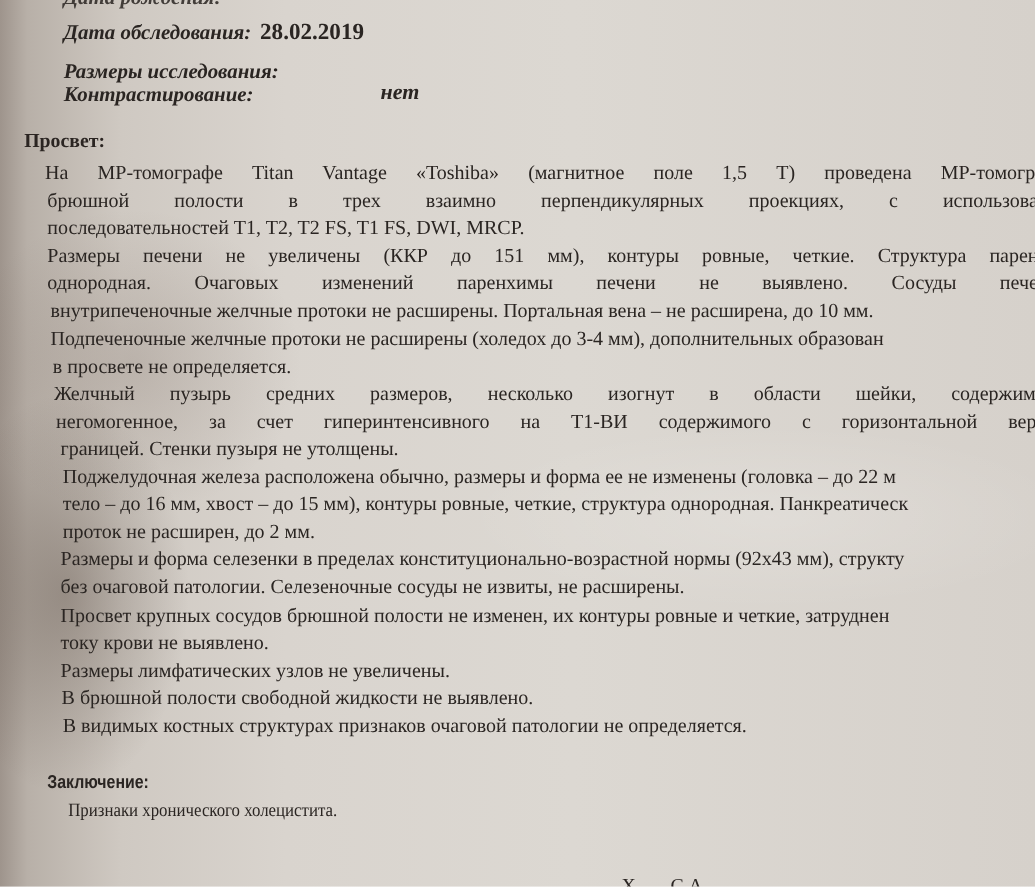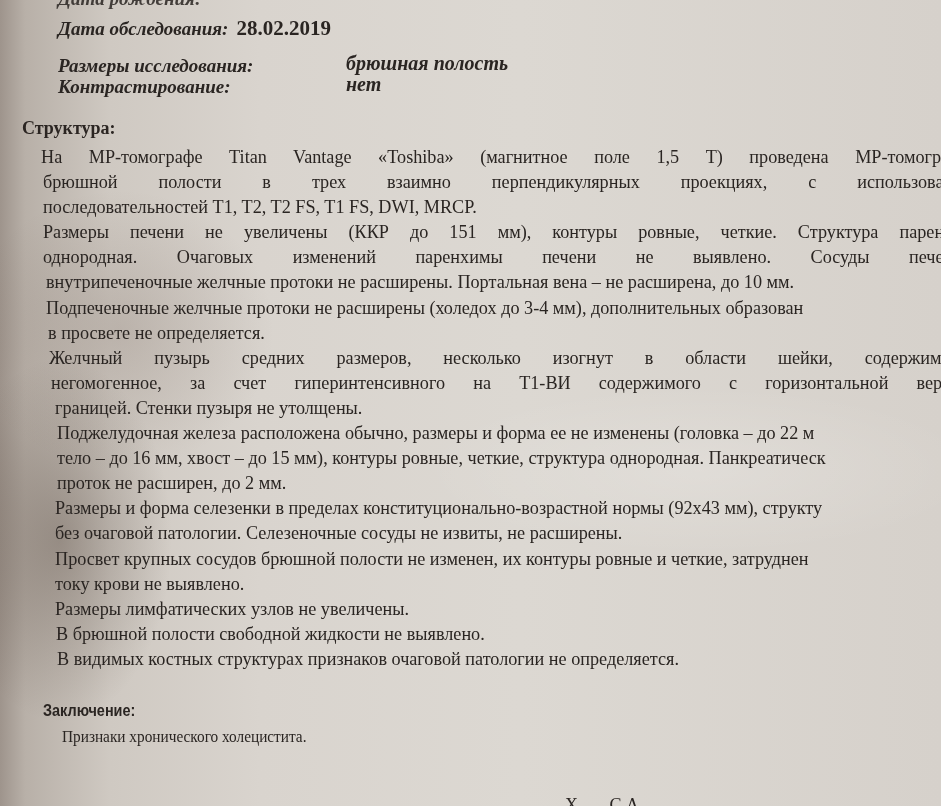--- a/index.html
+++ b/index.html
@@ -46,29 +46,28 @@
 <div>
   <div class="hdr-row" style="top:-12px; opacity:0.85;">
     <span class="hdr-label">Дата рождения:</span>
   </div>
   <div class="hdr-row" style="top:16px;">
     <span class="hdr-label">Дата обследования:</span>
     <span style="font-style:normal; font-size:21px; margin-left:4px;">28.02.2019</span>
   </div>
   <div class="hdr-row" style="top:55px;">
     <span class="hdr-label">Размеры исследования:</span>
-    <span class="hdr-value" style="left:288px;">брюшная полость</span>
   </div>
   <div class="hdr-row" style="top:76px;">
     <span class="hdr-label">Контрастирование:</span>
     <span class="hdr-value" style="left:288px;text-align:right;">нет</span>
   </div>
 </div>
 
-<div class="section-title" style="top:118px;">Структура:</div>
+<div class="section-title" style="top:118px;">Просвет:</div>
 
 <div class="desc">
   <span class="line just">На МР-томографе Titan Vantage «Toshiba» (магнитное поле 1,5 Т) проведена МР-томограф</span>
   <span class="line just" style="margin-left:2px;">брюшной полости в трех взаимно перпендикулярных проекциях, с использовани</span>
   <span class="line" style="margin-left:2px;">последовательностей T1, T2, T2 FS, T1 FS, DWI, MRCP.</span>
   <span class="line just" style="margin-left:2px;">Размеры печени не увеличены (ККР до 151 мм), контуры ровные, четкие. Структура паренхи</span>
   <span class="line just" style="margin-left:2px;">однородная. Очаговых изменений паренхимы печени не выявлено. Сосуды печени</span>
   <span class="line" style="margin-left:5px;">внутрипеченочные желчные протоки не расширены. Портальная вена – не расширена, до 10 мм.</span>
   <span class="line" style="margin-left:5px;">Подпеченочные желчные протоки не расширены (холедох до 3-4 мм), дополнительных образован</span>
   <span class="line" style="margin-left:7px;">в просвете не определяется.</span>

